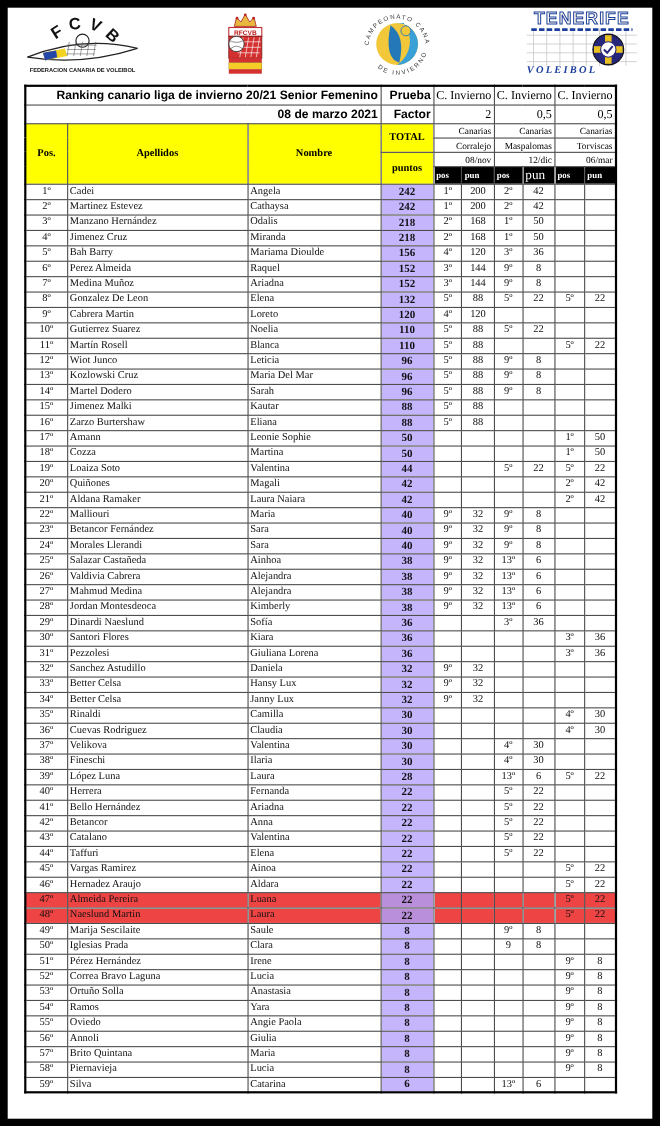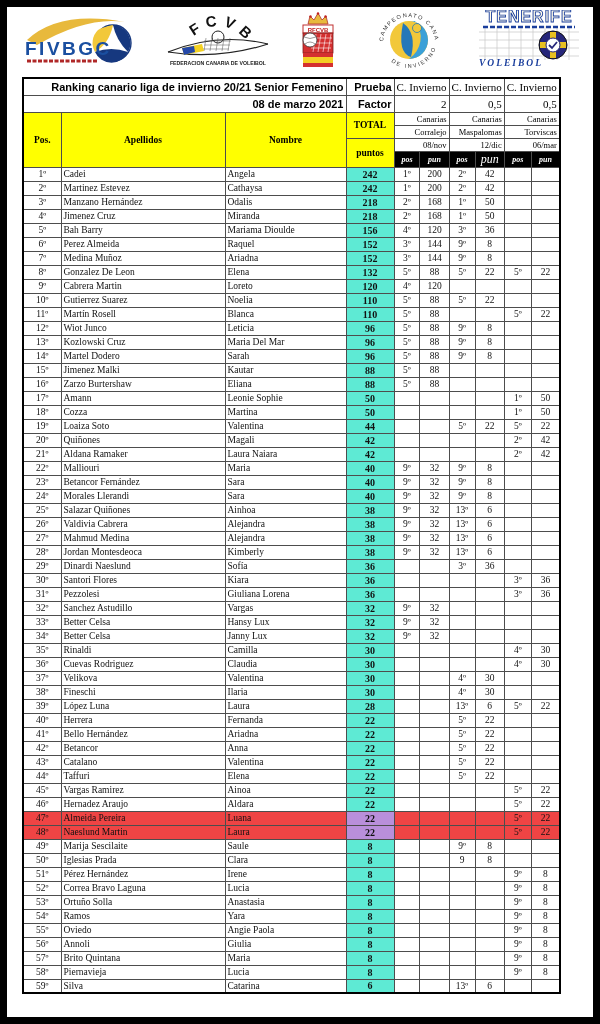--- a/index.html
+++ b/index.html
@@ -7,50 +7,39 @@
   
   #logos{display:flex;align-items:center;justify-content:space-between;padding:4px 12px 0 14px;height:60px;}
   .logo{flex:0 0 auto;}
   
   #rank-table{border-collapse:collapse;margin:6px 0 0 15px;table-layout:fixed;border:2.5px solid #000;}
   #rank-table td,#rank-table th{border:1px solid #4d4d4d;padding:0 2px;overflow:hidden;white-space:nowrap;box-sizing:border-box;}
   .titleRow td{height:17px;font-family:"Liberation Sans",sans-serif;font-weight:bold;font-size:11px;text-align:right;border:1.5px solid #000;}
   .hdr td{border:1.2px solid #000;}
   td.yellow{background:#FFFF00;font-weight:bold;text-align:center;font-size:9.5px;margin-top:16px;}
   td.evhead{font-size:8.5px;text-align:right;height:13px;}
-  td.subhead{background:#000;color:#fff;font-size:8px;font-weight:bold;text-align:center;height:13px;font-style:italic;}
+  td.subhead{background:#000;color:#fff;font-size:8px;font-weight:bold;height:13px;}
   td.subhead.big{font-size:12px;font-weight:normal;}
   
   tbody td{height:14px;font-size:9.5px;text-align:center;color:#111;}
   tbody td.l{text-align:left;padding-left:4px;}
-  tbody td.tot{background:#5eead4;font-weight:bold;font-size:10px;border-left:2px solid #000;border-right:2px solid #000;}
+  tbody td.tot{background:#c4b5fd;font-weight:bold;font-size:10px;border-left:2px solid #000;border-right:2px solid #000;}
   tbody td.bL{border-left:1.6px solid #000;}
   tbody tr.grp td{border-top:1.8px solid #000;}
   tbody tr.hl td{background:#ef4444;}
   tbody tr.hl td.tot{background:#B98FDB;}
   .small{font-size:8.5px;}
 </style>
 </head>
 <body>
 
 <div id="page">
 
   <div id="logos">
 
-    <div class="logo">
-      <svg width="118" height="58" viewBox="0 0 118 58">
-        <path d="M6,30 Q38,0 104,12 Q66,6 16,35 Z" fill="#E8B93C"></path>
-        <circle cx="92" cy="33" r="18" fill="#fff" stroke="#16387f" stroke-width="1.4"></circle>
-        <path d="M92,15 a18,18 0 0 1 15,27 Q95,30 92,15 Z" fill="#16387f"></path>
-        <path d="M92,15 Q88,34 74,42 a18,18 0 0 1 3,-22 Q82,17 92,15 Z" fill="#f2c83a"></path>
-        <path d="M74,42 Q90,36 107,42 a18,18 0 0 1 -33,0 Z" fill="#16387f"></path>
-        <text x="4" y="45" font-family="Liberation Sans, sans-serif" font-size="19" font-weight="bold" letter-spacing="2.5" fill="#1a4fa0">FIVBGC</text>
-        <line x1="6" y1="51" x2="76" y2="51" stroke="#b02828" stroke-width="3" stroke-dasharray="4 1.5"></line>
-      </svg>
-    </div>
 
     <div class="logo">
       <svg width="108" height="58" viewBox="0 0 108 58">
         <defs>
             <path id="fcvbArc" d="M26,30 Q54,2 82,30" fill="none"></path>
           </defs>
         <text font-family="Liberation Sans, sans-serif" font-size="15" font-weight="bold" fill="#111" letter-spacing="6">
           <textPath href="#fcvbArc" startOffset="8%"><tspan>FCVB</tspan></textPath>
         </text>
         <circle cx="54" cy="27" r="6" fill="#fff" stroke="#222" stroke-width="1"></circle>
@@ -487,21 +476,21 @@
           <td class="tot">40</td>
           <td class="bL">9º</td>
           <td>32</td>
           <td class="bL">9º</td>
           <td>8</td>
           <td class="bL"></td>
           <td></td>
         </tr>
         <tr class="grp">
           <td>25º</td>
-          <td class="l">Salazar Quiñones</td>
+          <td class="l">Salazar Castañeda</td>
           <td class="l">Ainhoa</td>
           <td class="tot">38</td>
           <td class="bL">9º</td>
           <td>32</td>
           <td class="bL">13º</td>
           <td>6</td>
           <td class="bL"></td>
           <td></td>
         </tr>
         <tr>
@@ -572,21 +561,21 @@
           <td class="bL"></td>
           <td></td>
           <td class="bL"></td>
           <td></td>
           <td class="bL">3º</td>
           <td>36</td>
         </tr>
         <tr class="grp">
           <td>32º</td>
           <td class="l">Sanchez Astudillo</td>
-          <td class="l">Vargas</td>
+          <td class="l">Daniela</td>
           <td class="tot">32</td>
           <td class="bL">9º</td>
           <td>32</td>
           <td class="bL"></td>
           <td></td>
           <td class="bL"></td>
           <td></td>
         </tr>
         <tr>
           <td>33º</td>

